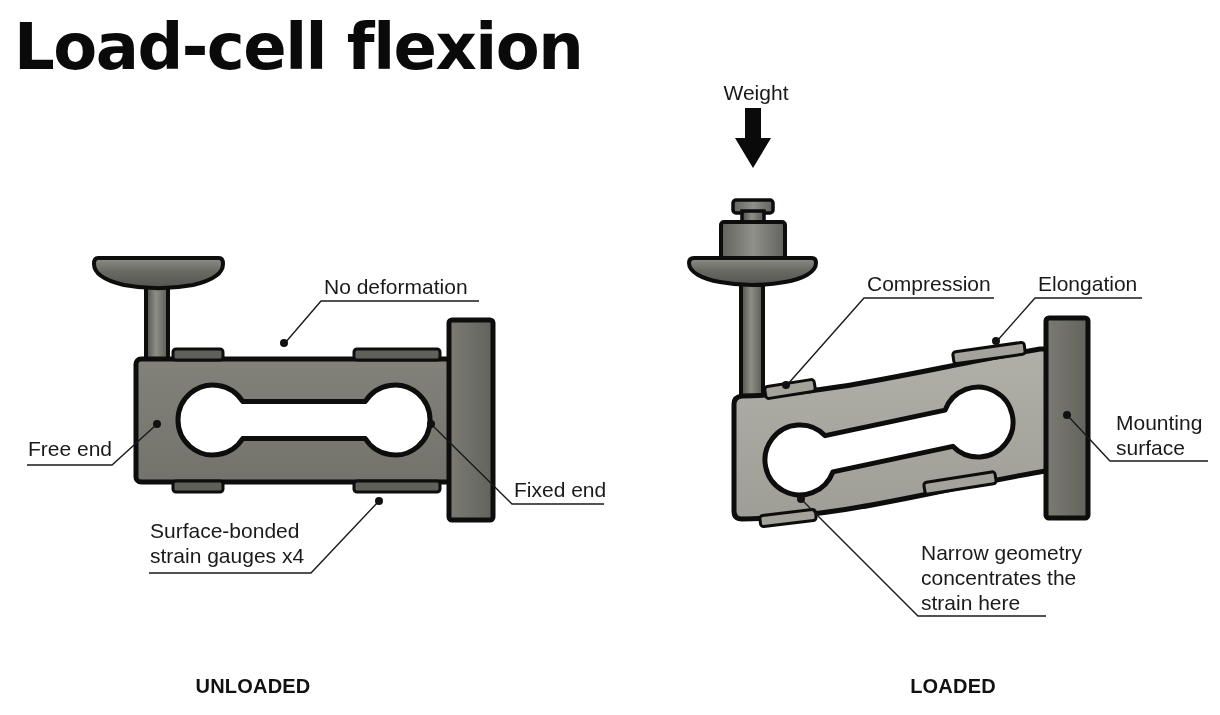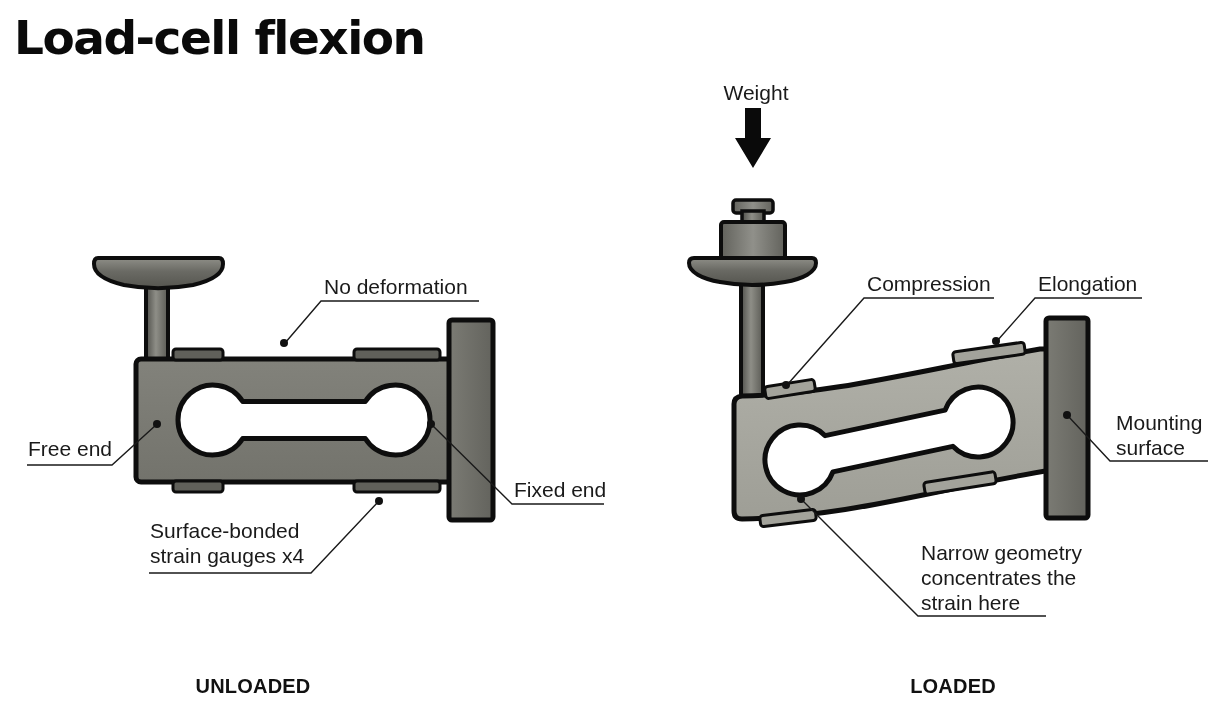--- a/index.html
+++ b/index.html
@@ -3,21 +3,21 @@
 <meta charset="utf-8">
 <style>
   html,body{margin:0;padding:0;background:#fff;}
   .canvas{
     position:relative;width:1220px;height:715px;background:var(--background,#ffffff);
     overflow:hidden;font-family:"Liberation Sans",sans-serif;
   }
   .page-title{
     position:absolute;left:14px;top:10px;margin:0;
     font-family:"DejaVu Sans",sans-serif;font-weight:bold;
-    font-size:47px;letter-spacing:-1.5px;color:#0a0a0a;
+    font-size:64px;letter-spacing:-1.5px;color:#0a0a0a;
   }
   svg.diagram{position:absolute;left:0;top:0;width:1220px;height:715px;}
   .lbl{font-family:"Liberation Sans",sans-serif;font-size:21px;fill:var(--text,#1a1a1a);}
   .cap{font-family:"Liberation Sans",sans-serif;font-size:20px;font-weight:bold;fill:#111;letter-spacing:.2px;}
   .leader{stroke:#1a1a1a;stroke-width:1.4;fill:none;}
   .dot{fill:#111;stroke:none;}
   .outl{stroke:var(--outline,#0d0d0d);}
 </style>
 </head>
 <body>

